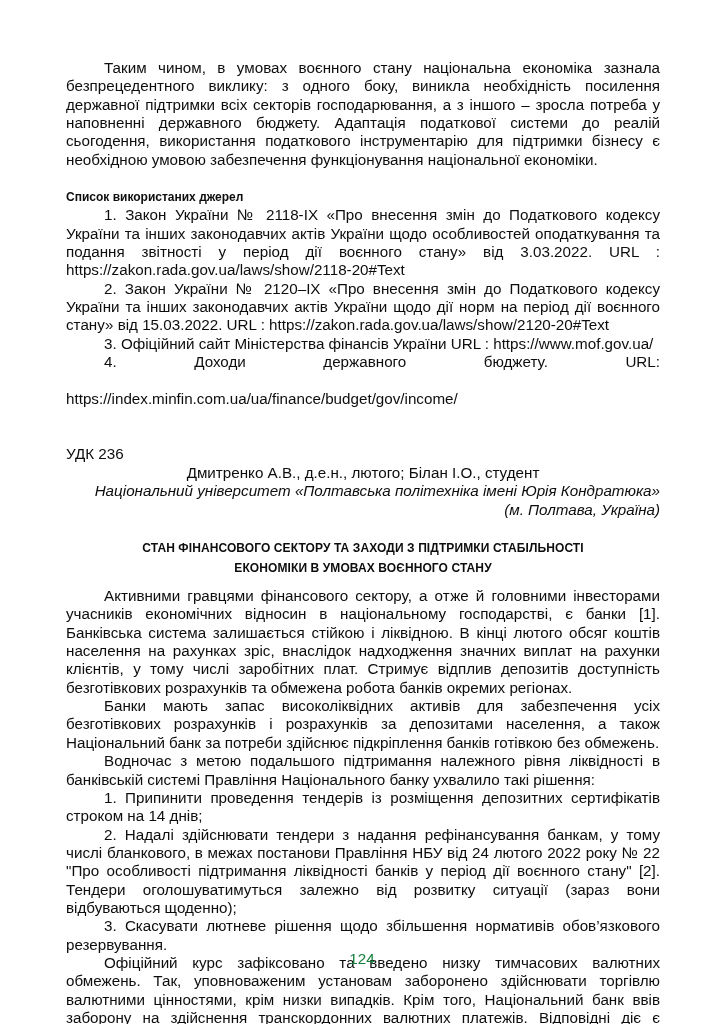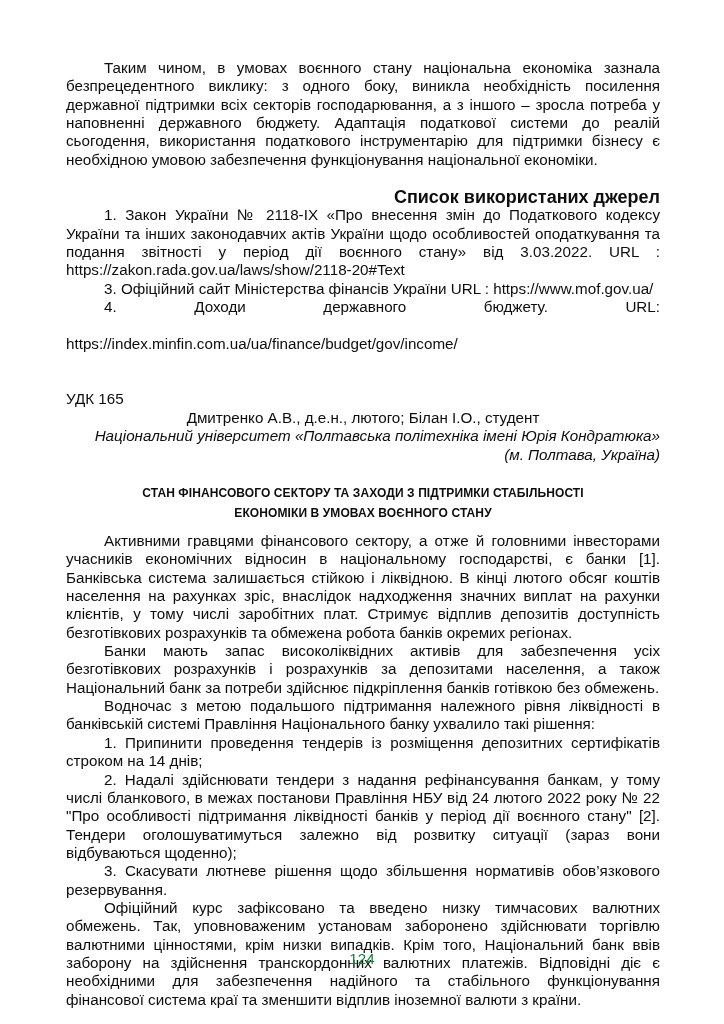--- a/index.html
+++ b/index.html
@@ -47,24 +47,24 @@
   }
   .ref-par.stretch {
     text-align: justify;
   }
   .ref-par.stretch::after {
     content: "";
     display: inline-block;
     width: 100%;
   }
   .section-heading {
-    font-size: 18px;
+    font-size: 12px;
     line-height: 18.35px;
     font-weight: bold;
-    text-align: right;
+    text-align: left;
     text-indent: 0;
   }
   .udk {
     font-size: 15.2px;
     line-height: 18.35px;
     text-align: left;
     text-indent: 0;
   }
   .author-line {
     font-size: 15.2px;
@@ -109,30 +109,31 @@
   <div class="content">
 
     <p class="body-par">Таким чином, в умовах воєнного стану національна економіка зазнала безпрецедентного виклику: з одного боку, виникла необхідність посилення державної підтримки всіх секторів господарювання, а з іншого – зросла потреба у наповненні державного бюджету. Адаптація податкової системи до реалій сьогодення, використання податкового інструментарію для підтримки бізнесу є необхідною умовою забезпечення функціонування національної економіки.</p>
 
     <div class="spacer-md"></div>
 
     <p class="section-heading">Список використаних джерел</p>
 
     <p class="ref-par">1. Закон України № 2118-ІХ «Про внесення змін до Податкового кодексу України та інших законодавчих актів України щодо особливостей оподаткування та подання звітності у період дії воєнного стану» від 3.03.2022. URL : https://zakon.rada.gov.ua/laws/show/2118-20#Text</p>
 
+    <p class="ref-par">2. Закон України № 2120–ІХ «Про внесення змін до Податкового кодексу України та інших законодавчих актів України щодо дії норм на період дії воєнного стану» від 15.03.2022. URL : https://zakon.rada.gov.ua/laws/show/2120-20#Text</p>
 
     <p class="ref-par">3. Офіційний сайт Міністерства фінансів України URL : https://www.mof.gov.ua/</p>
 
     <p class="ref-par stretch">4. Доходи державного бюджету. URL:</p>
 
     <p class="ref-par" style="text-indent:0;">https://index.minfin.com.ua/ua/finance/budget/gov/income/</p>
 
     <div class="spacer-xl"></div>
 
-    <p class="udk">УДК 165</p>
+    <p class="udk">УДК 236</p>
 
     <p class="author-line">Дмитренко А.В., д.е.н., лютого; Білан І.О., студент</p>
 
     <p class="affiliation-line">Національний університет «Полтавська політехніка імені Юрія Кондратюка»</p>
 
     <p class="affiliation-line">(м. Полтава, Україна)</p>
 
     <div class="spacer-md"></div>
 
     <p class="article-title">СТАН ФІНАНСОВОГО СЕКТОРУ ТА ЗАХОДИ З ПІДТРИМКИ СТАБІЛЬНОСТІ</p>

